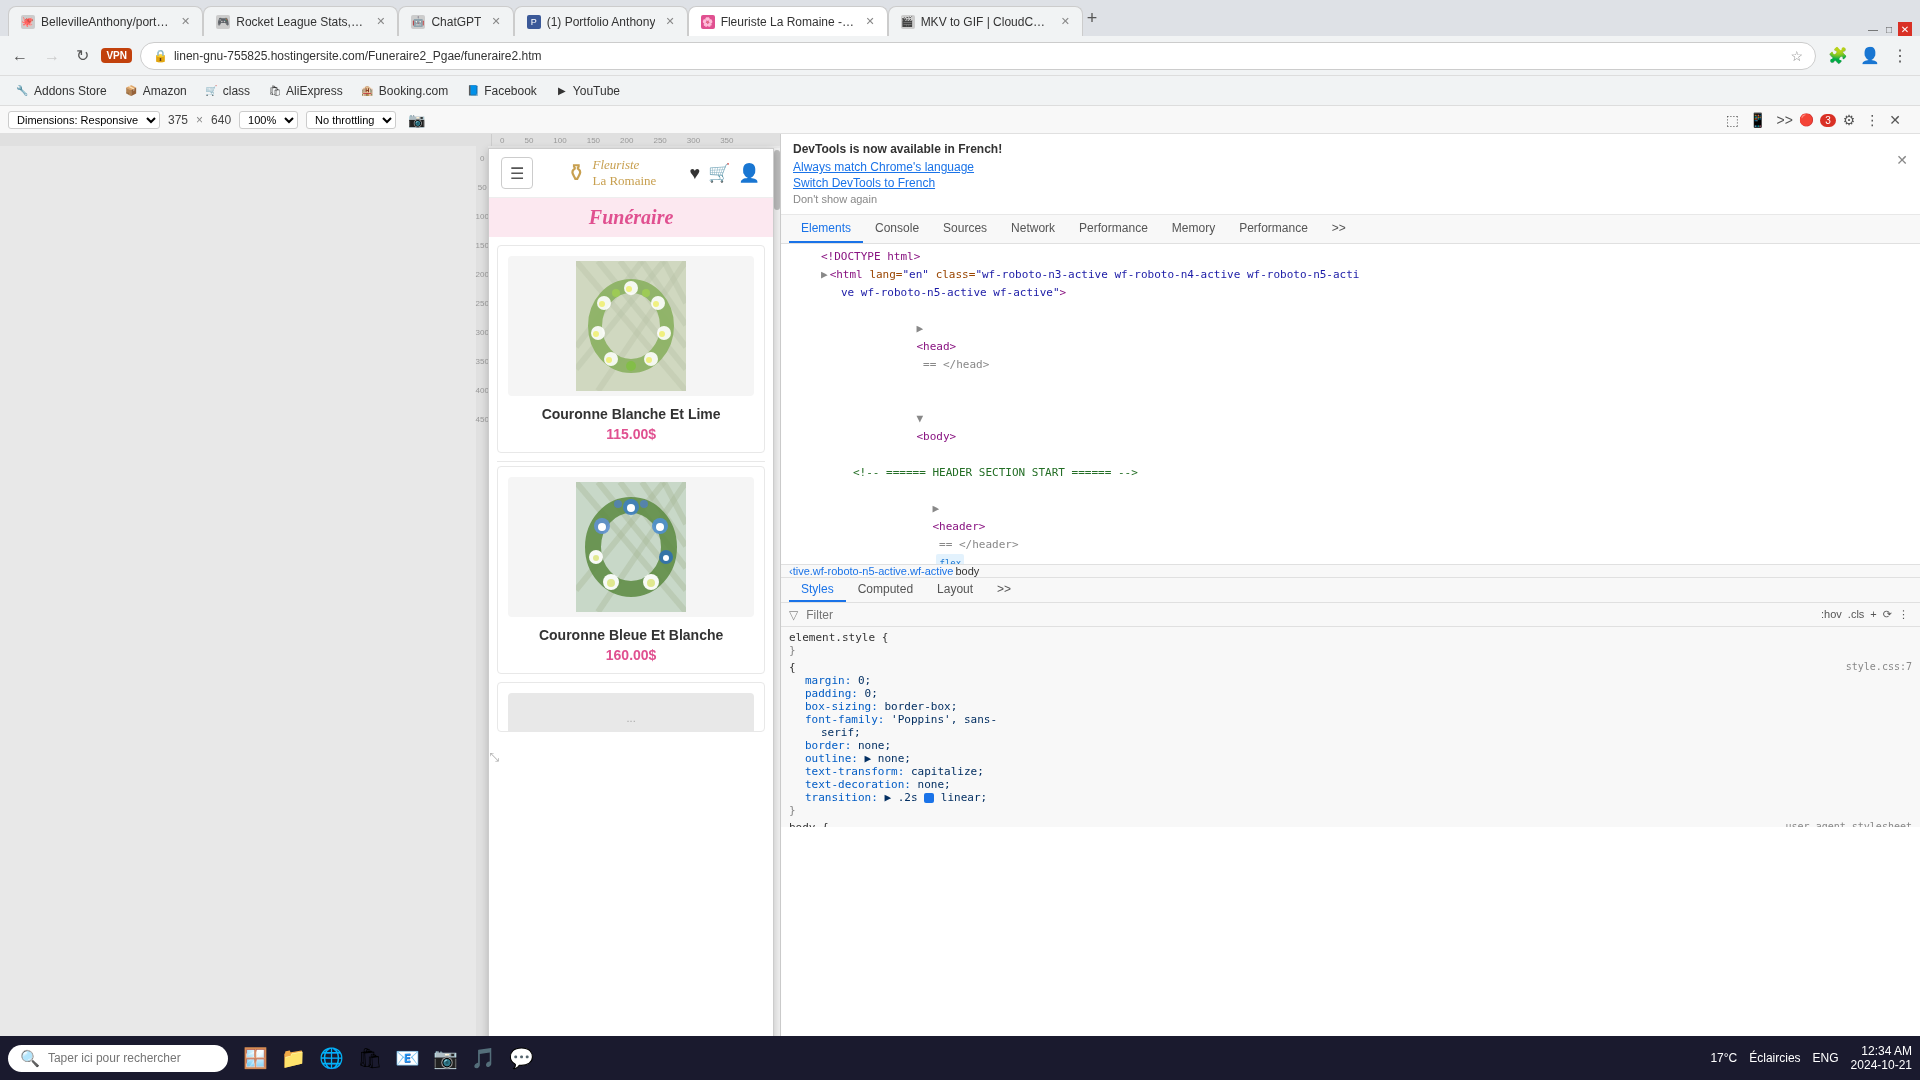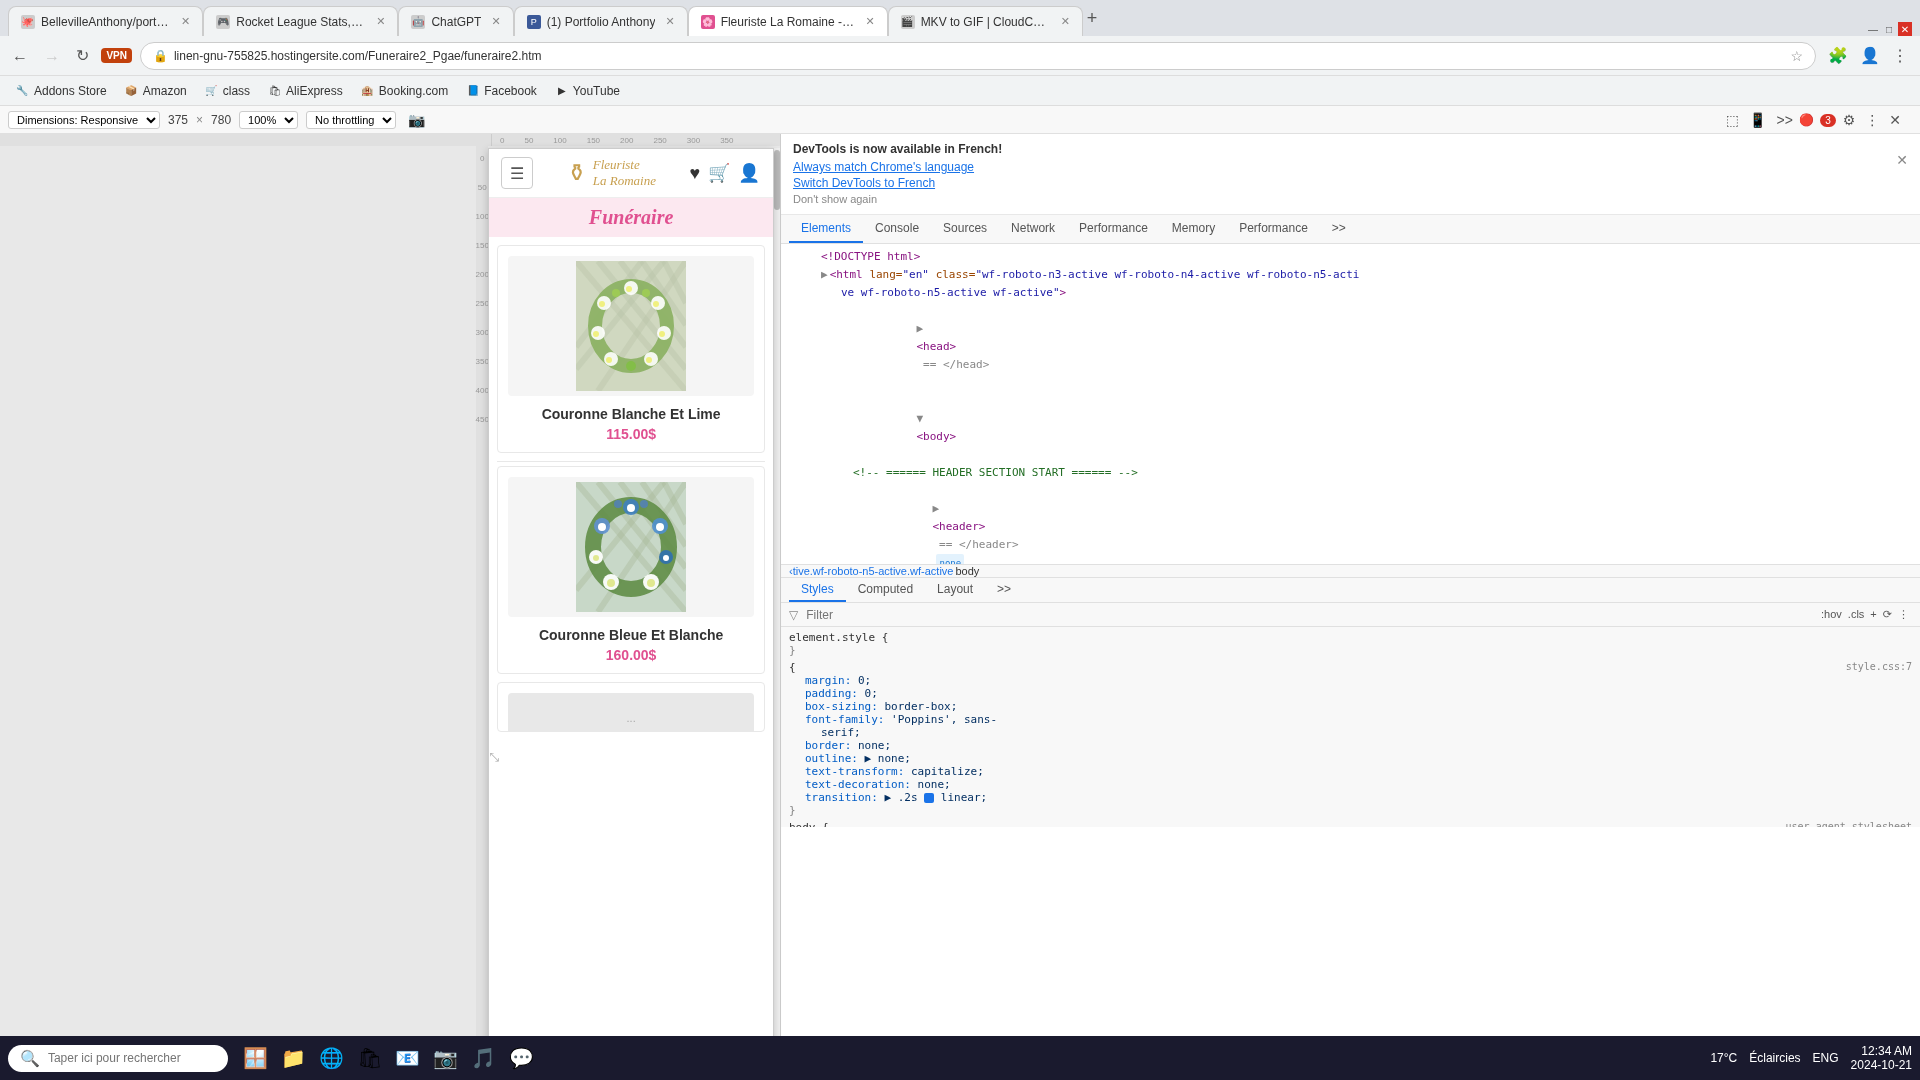--- a/index.html
+++ b/index.html
@@ -100,21 +100,21 @@
       width: 32px; height: 32px; display: flex; align-items: center;
       justify-content: center; cursor: pointer; font-size: 16px; color: #555;
     }
     .site-logo { flex: 1; display: flex; align-items: center; justify-content: center; }
     .logo-img-area {
       display: flex; align-items: center; gap: 6px;
     }
     .logo-icon { font-size: 24px; color: #c8a050; }
     .logo-words { font-family: Georgia, serif; }
     .logo-line1 { font-size: 13px; font-style: italic; color: #c8a050; }
-    .logo-line2 { font-size: 13px; font-style: italic; color: #c8a050; }
+    .logo-line2 { font-size: 13px; color: #c8a050; }
     .header-icons { display: flex; align-items: center; gap: 8px; }
     .header-icon { font-size: 18px; color: #333; cursor: pointer; }
     .header-user { font-size: 18px; color: #888; cursor: pointer; }
 
     
     .page-title-section {
       background: #fce8f0; padding: 8px 0;
       text-align: center;
     }
     .page-title {
@@ -377,21 +377,21 @@
   <div class="dimensions-bar">
 
     <div style="width: 492px; display:flex; align-items:center; gap:8px;">
       <div class="dim-control">
         <select class="dim-select">
           <option>Dimensions: Responsive</option>
         </select>
       </div>
       <span style="font-size:12px;">375</span>
       <span style="font-size:12px;color:#888;">×</span>
-      <span style="font-size:12px;">780</span>
+      <span style="font-size:12px;">640</span>
       <div class="dim-control">
         <select class="dim-select">
           <option>100%</option>
         </select>
       </div>
       <div class="dim-control">
         <select class="dim-select">
           <option>No throttling</option>
         </select>
       </div>
@@ -641,21 +641,21 @@
         <div class="code-line">
           <span class="line-num"></span>
           <span style="padding-left:32px;" class="comment">&lt;!-- ====== HEADER SECTION START ====== --&gt;</span>
         </div>
         <div class="code-line">
           <span class="line-num"></span>
           <span style="padding-left:32px;">
             <span class="expand-arrow">▶</span>
             <span class="tag">&lt;header&gt;</span>
             <span style="color:#888;"> == &lt;/header&gt;</span>
-            <span class="inline-flex">none</span>
+            <span class="inline-flex">flex</span>
           </span>
         </div>
 
       </div>
 
       <div class="bottom-panel">
         <div class="bottom-tab-bar">
 
           <div style="display:flex;gap:2px;font-size:11px;color:#555;flex:1;overflow:hidden;">
             <span style="color:#1a73e8;cursor:pointer;">‹tive.wf-roboto-n5-active.wf-active</span>

